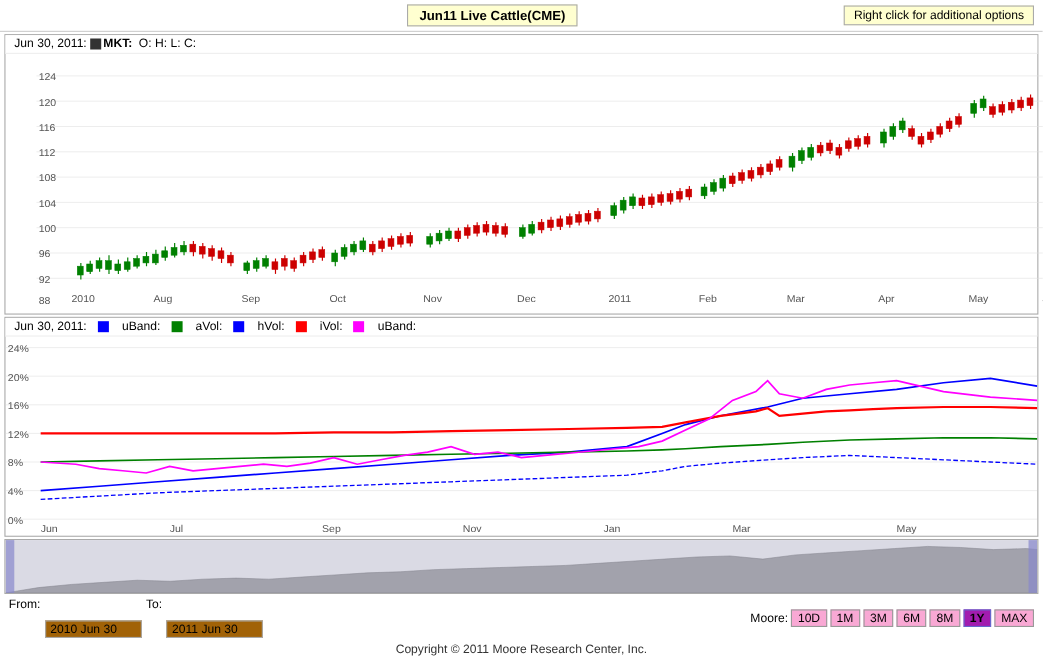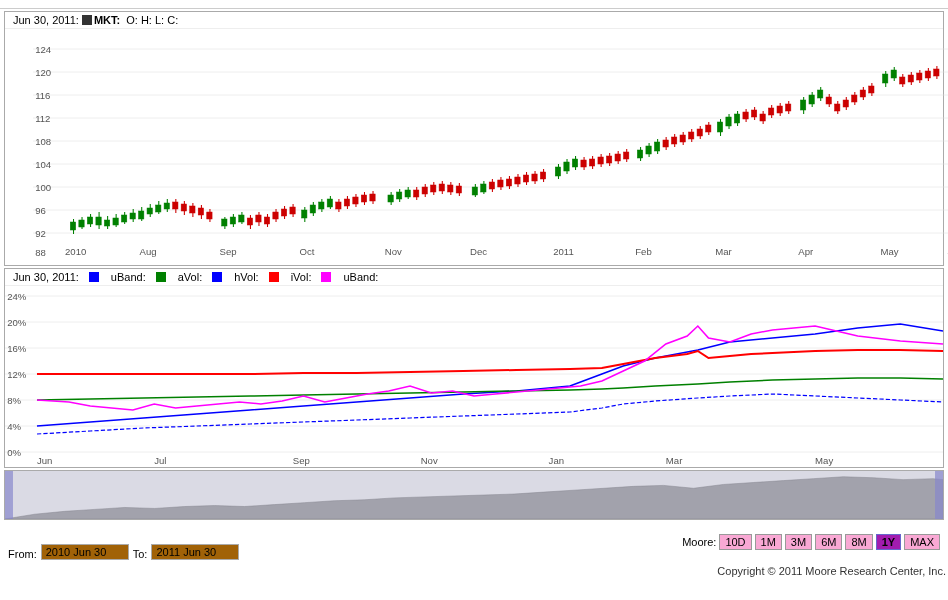--- a/index.html
+++ b/index.html
@@ -92,21 +92,21 @@
     
     .footer-bar {
       display: flex;
       justify-content: space-between;
       align-items: center;
       padding: 3px 8px;
       font-size: 11px;
     }
     .from-to {
       display: flex;
-      align-items: flex-end;
+      align-items: flex-start;
       gap: 4px;
     }
     .date-input {
       border: 1px solid #aaa;
       padding: 1px 4px;
       font-size: 11px;
       background: #a16207;
       width: 88px;
       margin-top: 20px;
     }
@@ -123,39 +123,41 @@
       background: #f9a8d4;
     }
     .zoom-btn.active {
       background: #a21caf;
       border-color: #6666cc;
       font-weight: bold;
     }
 
     
     .copyright {
-      text-align: right;
+      text-align: center;
       font-size: 11px;
       padding: 2px;
       color: #333;
     }
 
     .legend-square {
       display: inline-block;
       width: 10px;
       height: 10px;
       margin-right: 2px;
       vertical-align: middle;
     }
   </style>
 </head>
 <body>
 
 <div class="top-bar">
   <div style="width:120px;"></div>
+  <div class="chart-title">Jun11 Live Cattle(CME)</div>
+  <div class="right-click-hint">Right click for additional options</div>
 </div>
 
 <div class="main-chart-container">
   <div class="chart-header-row">
     <span>Jun 30, 2011:</span>&nbsp;
     <span class="legend-square" style="background:#333;"></span>
     <span class="mkt-label">MKT:</span>
     <span>O:</span>&nbsp;
     <span>H:</span>&nbsp;
     <span>L:</span>&nbsp;

